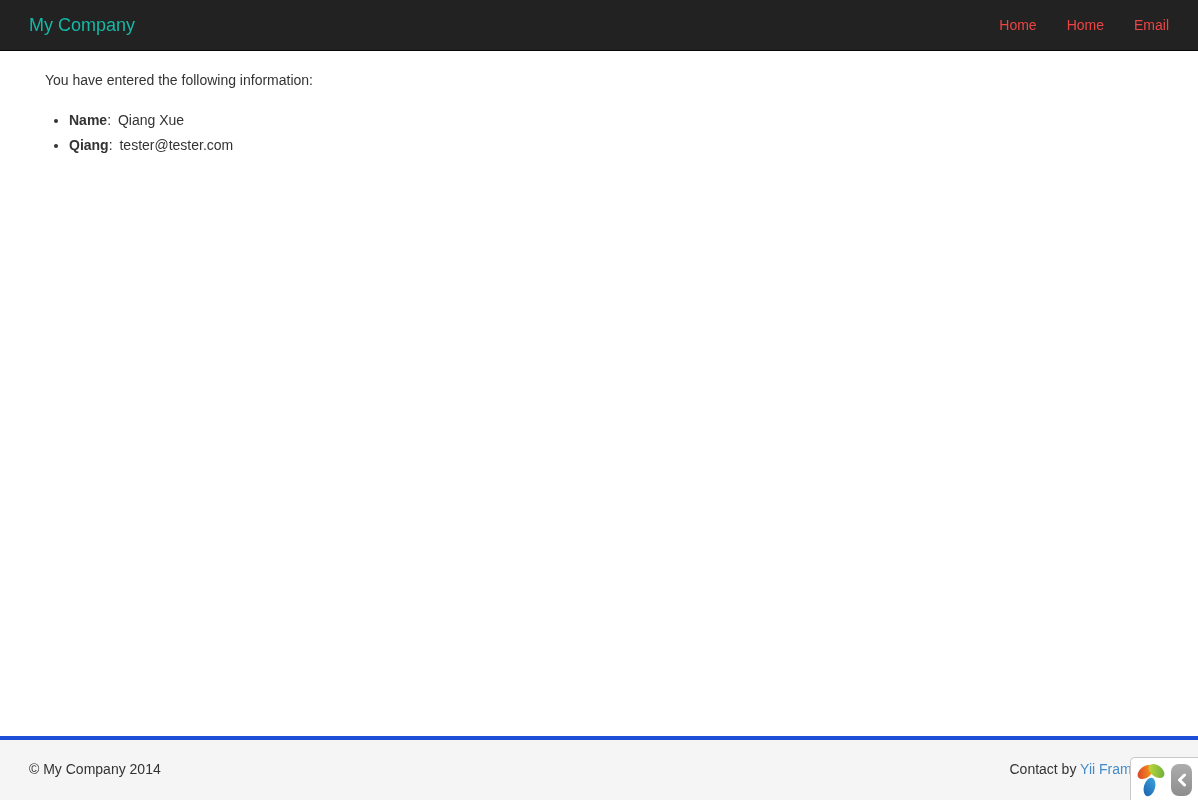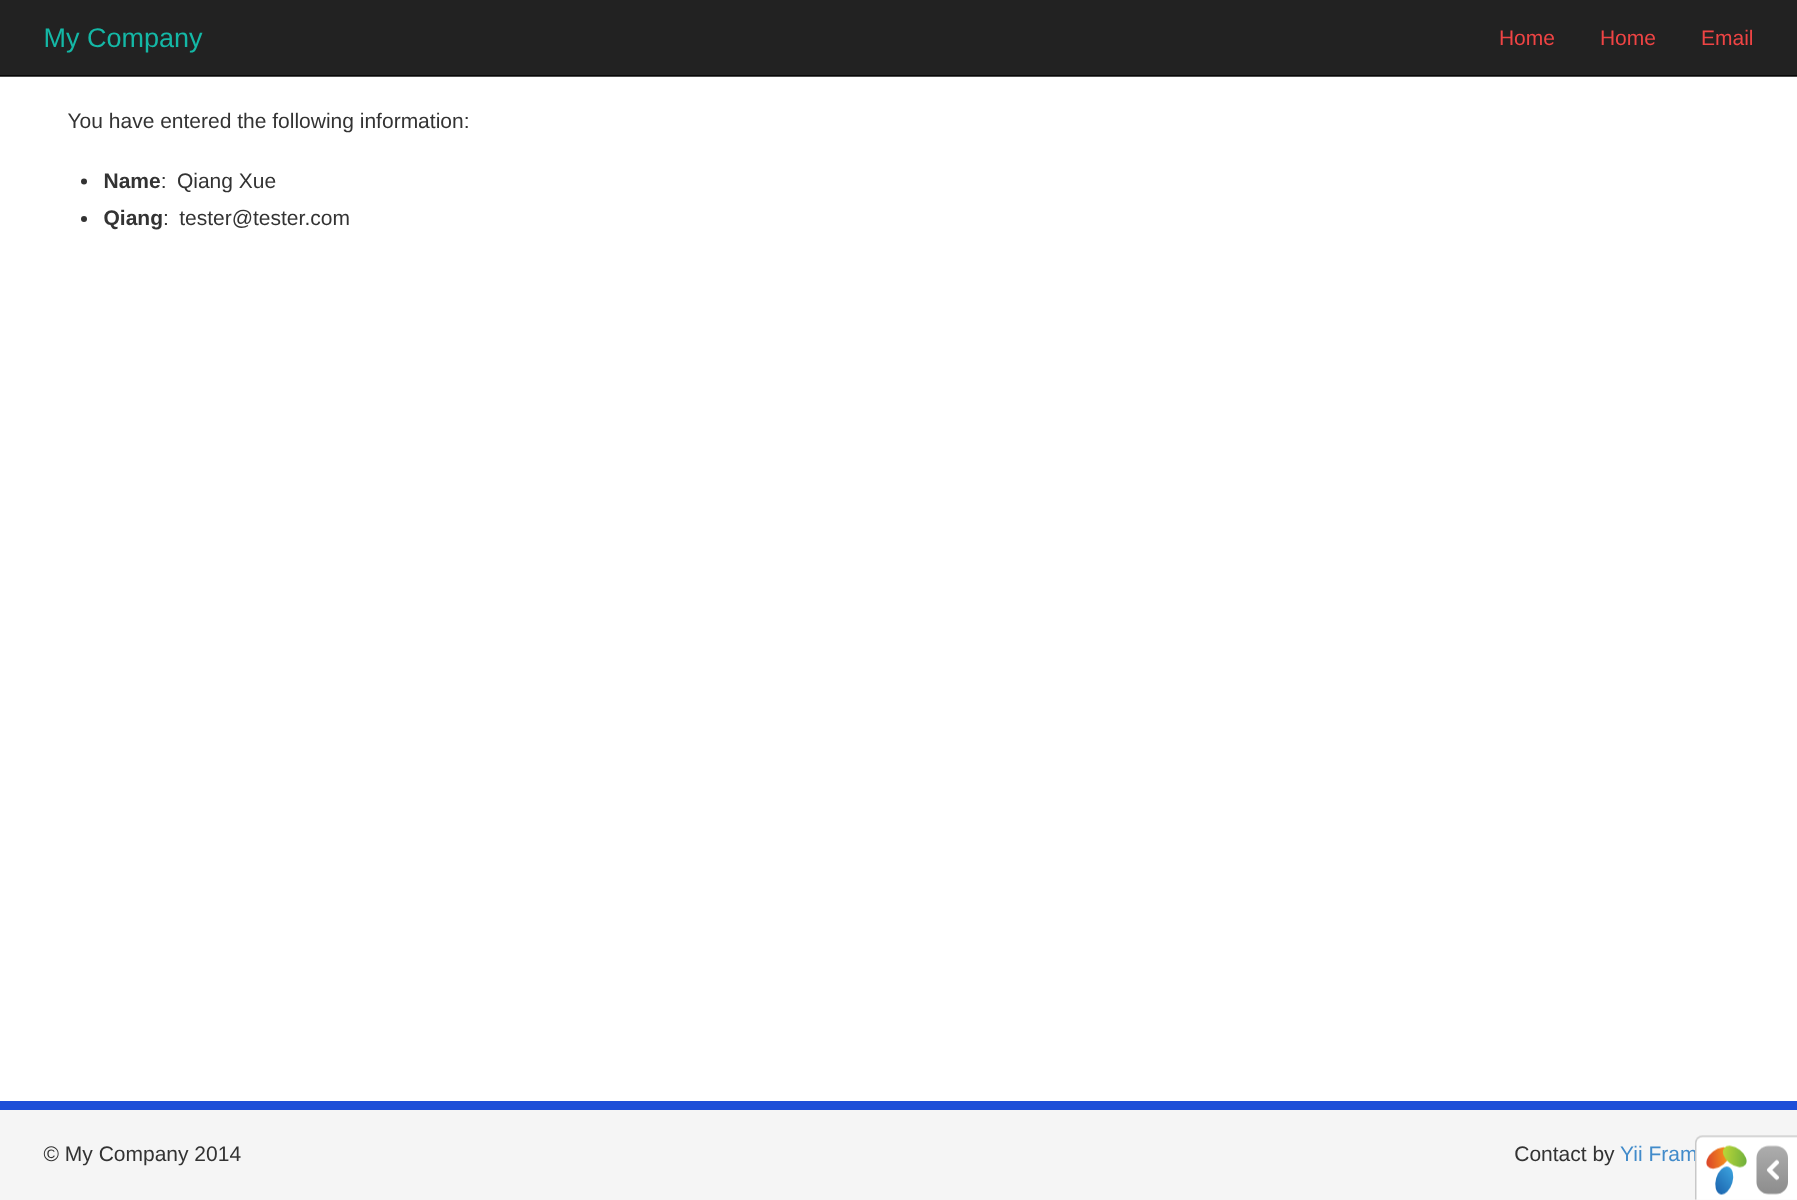--- a/index.html
+++ b/index.html
@@ -70,21 +70,21 @@
     padding-left: 40px;
   }
   .page-content li { margin-bottom: 5px; }
   .entry-label { font-weight: bold; }
   .entry-value { margin-left: 3px; }
 
   
   .footer {
     flex: 0 0 auto;
     background: #f5f5f5;
-    border-top: 6px solid #1d4ed8;
+    border-top: 4px solid #1d4ed8;
     padding: 20px 0;
   }
   .footer .container {
     display: flex;
     justify-content: space-between;
     align-items: center;
   }
   .footer p { margin: 0; }
   .framework-link {
     color: #428bca;

